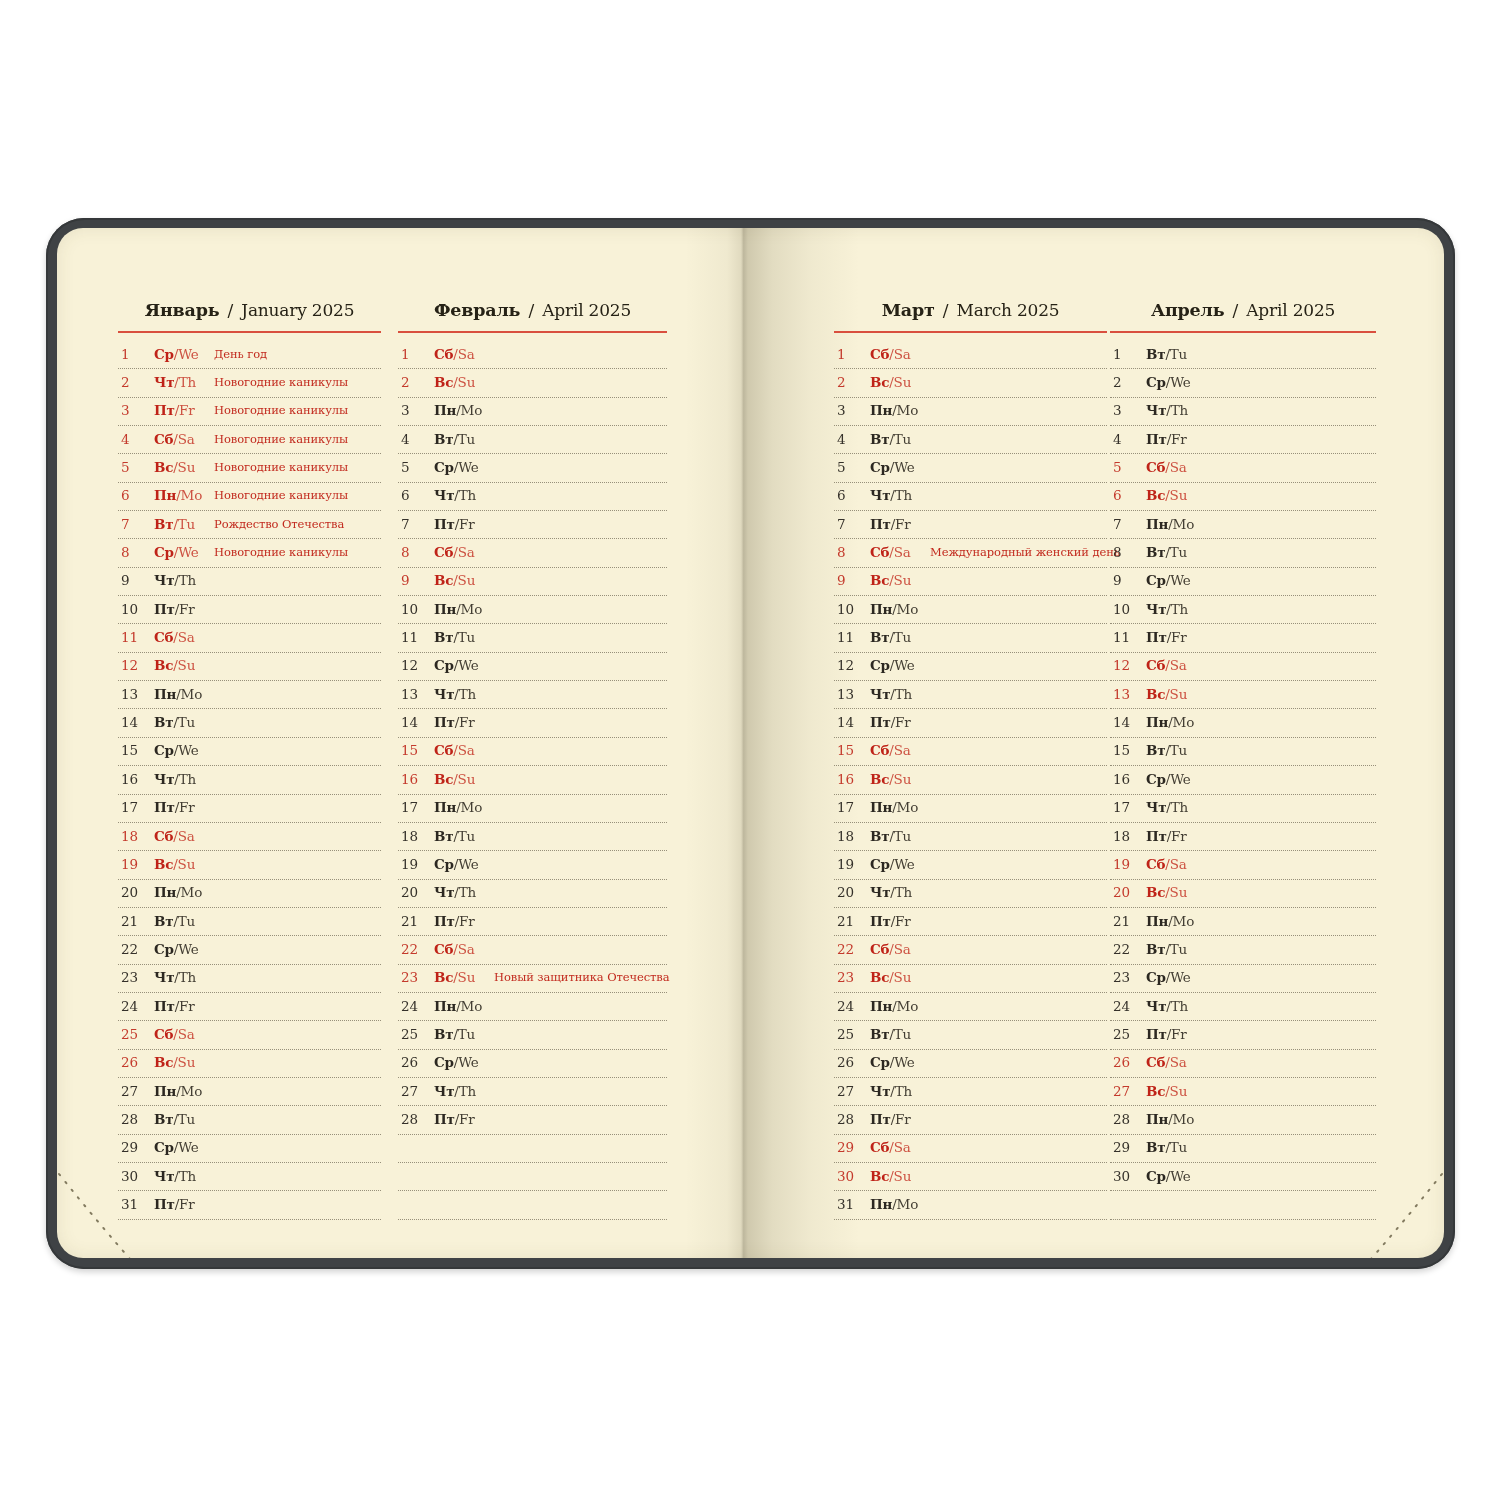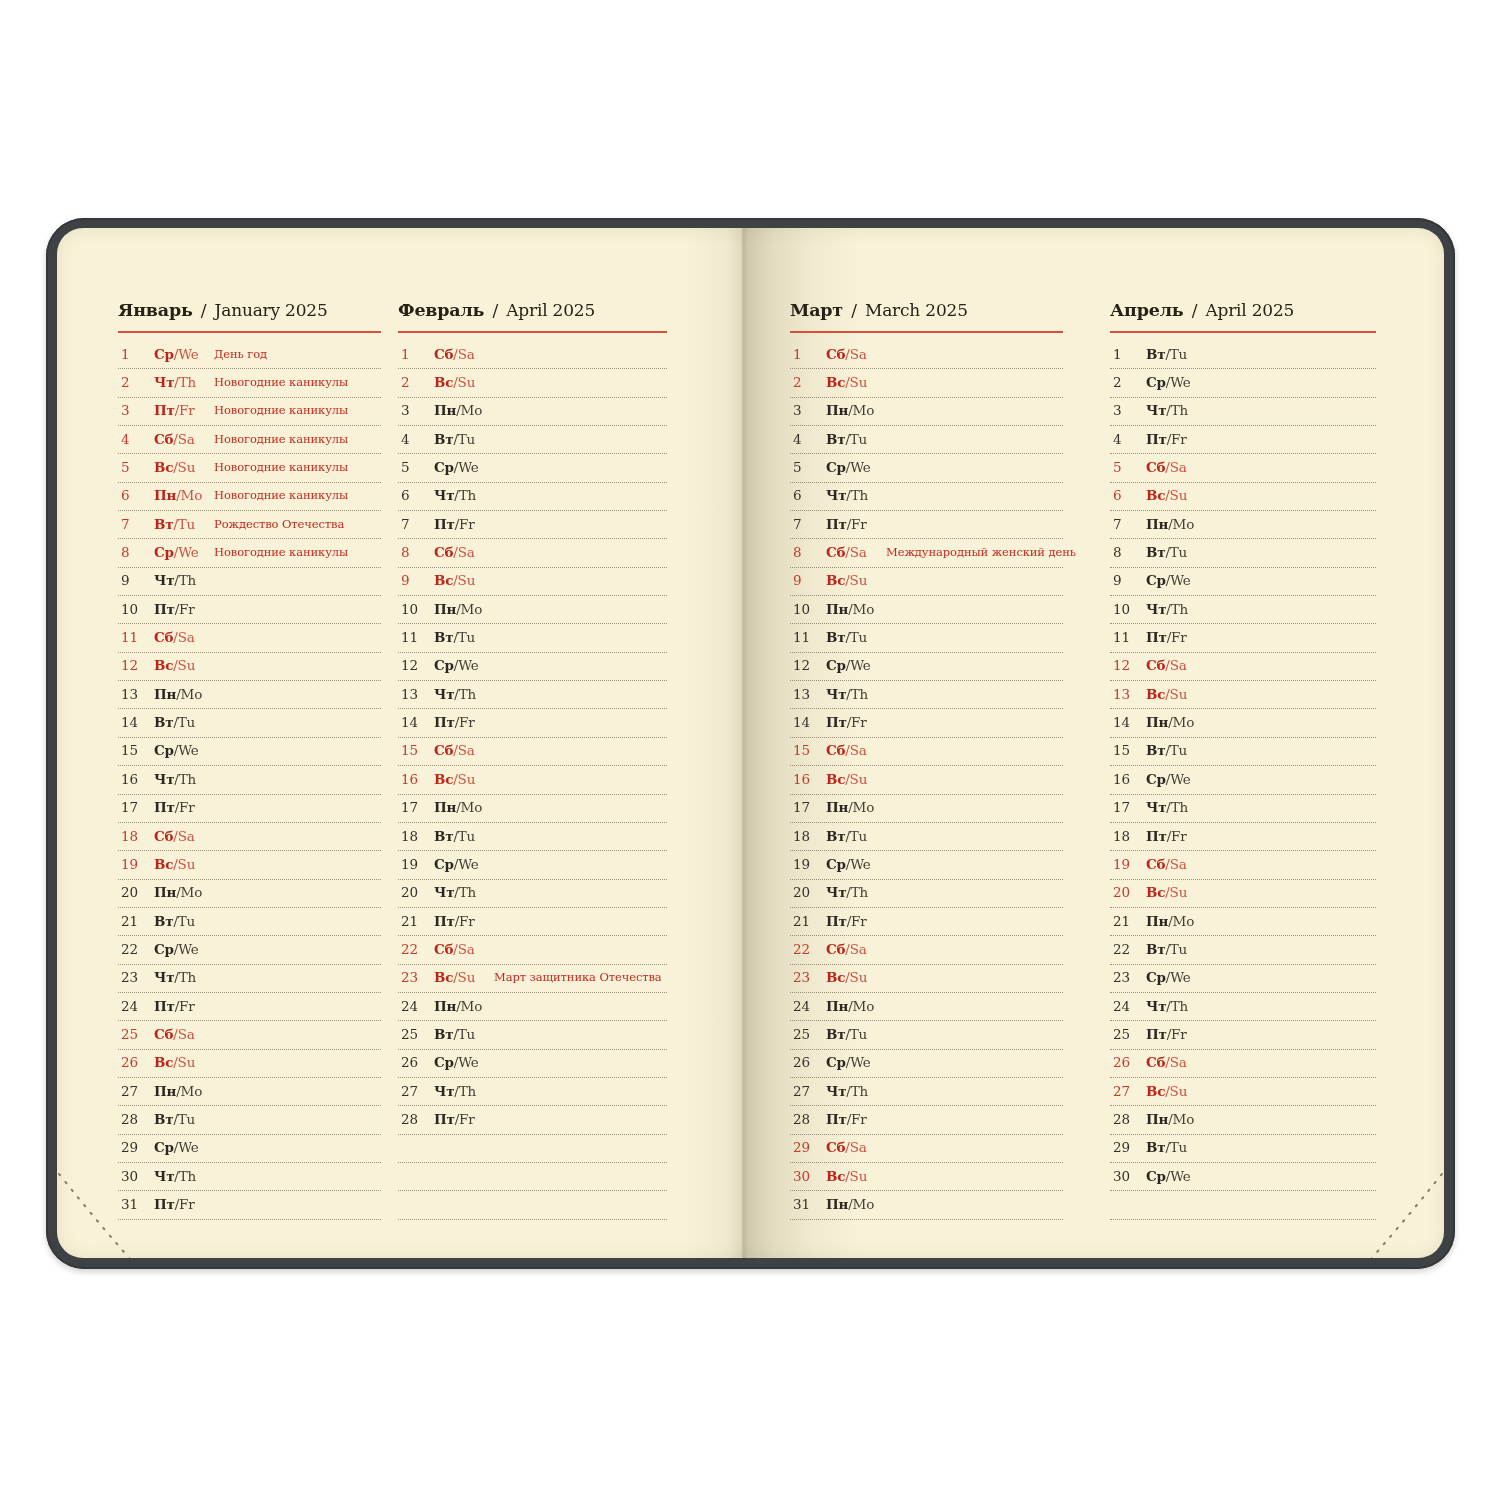--- a/index.html
+++ b/index.html
@@ -31,25 +31,25 @@
       rgba(80,72,40,0.14) 32%,
       rgba(55,48,22,0.30) 33.5%,
       rgba(80,72,40,0.24) 36%,
       rgba(80,72,40,0.13) 50%,
       rgba(80,72,40,0.05) 72%,
       rgba(80,72,40,0) 100%);
   }
   .stitch-svg{position:absolute;left:0;top:0;width:100%;height:100%;}
 
   
-  .columns{position:absolute;left:0;top:0;width:1500px;height:1500px;pointer-events:none;}
+  .columns{position:absolute;left:0;top:0;width:1500px;height:1500px;pointer-events:none;text-align:center;}
   .month{position:absolute;top:300px;}
   .month.c0{left:118px;width:263px}
   .month.c1{left:398px;width:269px}
-  .month.c2{left:790px;width:273px}
+  .month.c2{left:834px;width:273px}
   .month.c3{left:1110px;width:266px}
 
   .month-header{
     height:25px;padding-bottom:6px;border-bottom:2px solid #d94f3e;
     color:#262216;font-size:17px;letter-spacing:-0.2px;white-space:nowrap;
   }
   .mru{font-weight:bold;font-size:17.5px;}
   .msep{padding:0 3px;font-size:17px;}
   .men{font-size:17px;}
 
@@ -415,21 +415,21 @@
 
   <div class="day-row red">
     <span class="num">22</span>
     <span class="dow"><span class="dow-ru">Сб</span><span class="slash">/</span><span class="dow-en">Sa</span></span>
     <span class="holiday"></span>
   </div>
 
   <div class="day-row red">
     <span class="num">23</span>
     <span class="dow"><span class="dow-ru">Вс</span><span class="slash">/</span><span class="dow-en">Su</span></span>
-    <span class="holiday">Март защитника Отечества</span>
+    <span class="holiday">Новый защитника Отечества</span>
   </div>
 
   <div class="day-row">
     <span class="num">24</span>
     <span class="dow"><span class="dow-ru">Пн</span><span class="slash">/</span><span class="dow-en">Mo</span></span>
     <span class="holiday"></span>
   </div>
 
   <div class="day-row">
     <span class="num">25</span>

